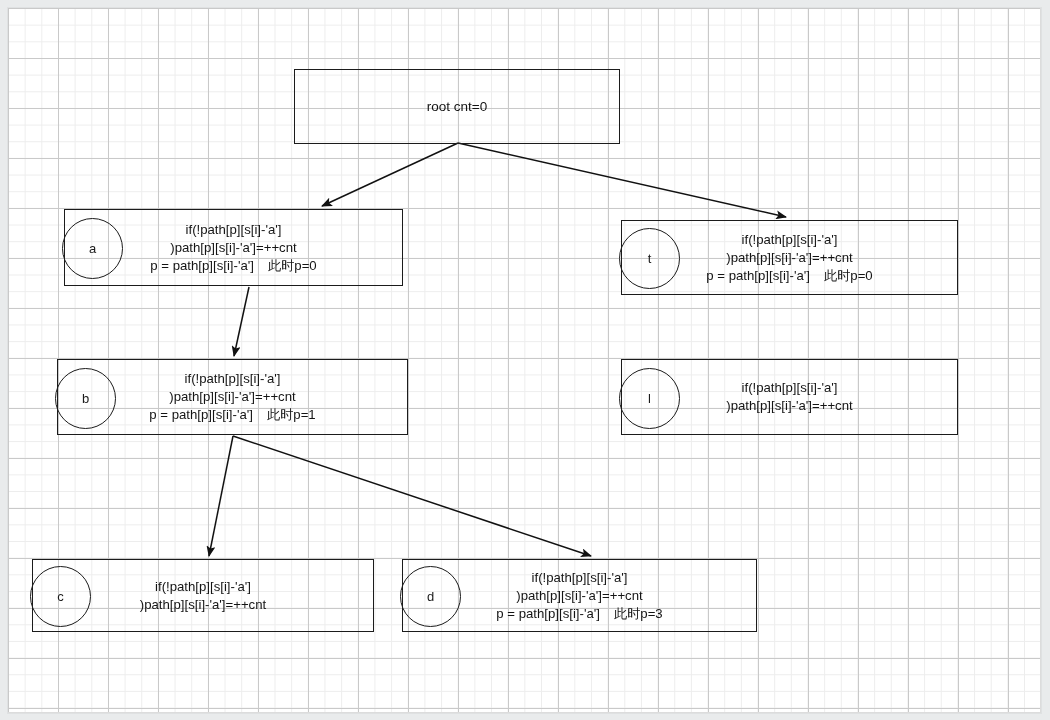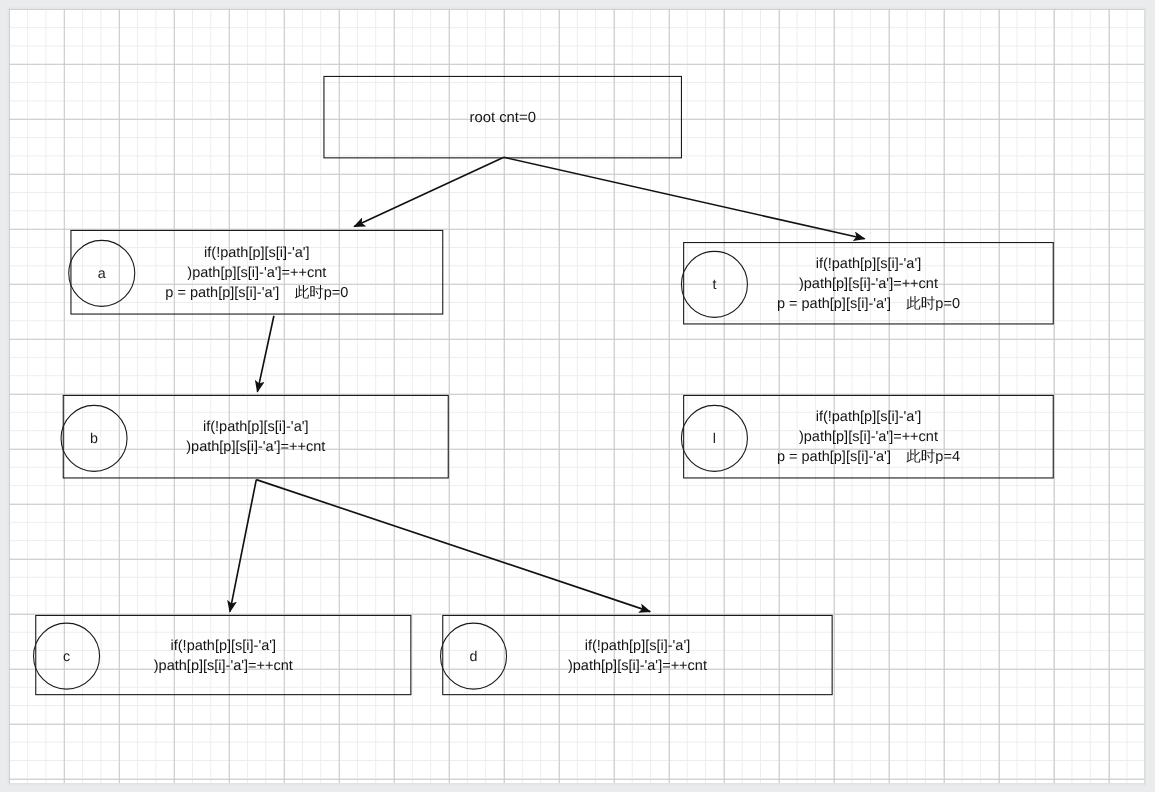--- a/index.html
+++ b/index.html
@@ -133,48 +133,49 @@
       </div>
     </div>
 
     <div class="node" style="left: 49px; top: 351px; width: 351px; height: 76px;">
       <div class="circle" style="width: 61px; height: 61px; left: -3px; top: 7.5px;">
         <span>b</span>
       </div>
       <div class="code">
         <span class="ln">if(!path[p][s[i]-'a']</span>
         <span class="ln">)path[p][s[i]-'a']=++cnt</span>
+        <span class="ln"><span>p = path[p][s[i]-'a']</span><span class="nowrap-gap"></span><span>此时p=1</span></span>
       </div>
     </div>
 
     <div class="node" style="left: 613px; top: 351px; width: 337px; height: 76px;">
       <div class="circle" style="width: 61px; height: 61px; left: -3px; top: 7.5px;">
         <span>l</span>
       </div>
       <div class="code">
         <span class="ln">if(!path[p][s[i]-'a']</span>
         <span class="ln">)path[p][s[i]-'a']=++cnt</span>
-        <span class="ln"><span>p = path[p][s[i]-'a']</span><span class="nowrap-gap"></span><span>此时p=4</span></span>
       </div>
     </div>
 
     <div class="node" style="left: 24px; top: 551px; width: 342px; height: 73px;">
       <div class="circle" style="width: 61px; height: 61px; left: -3px; top: 6px;">
         <span>c</span>
       </div>
       <div class="code">
         <span class="ln">if(!path[p][s[i]-'a']</span>
         <span class="ln">)path[p][s[i]-'a']=++cnt</span>
       </div>
     </div>
 
     <div class="node" style="left: 394px; top: 551px; width: 355px; height: 73px;">
       <div class="circle" style="width: 61px; height: 61px; left: -3px; top: 6px;">
         <span>d</span>
       </div>
       <div class="code">
         <span class="ln">if(!path[p][s[i]-'a']</span>
         <span class="ln">)path[p][s[i]-'a']=++cnt</span>
+        <span class="ln"><span>p = path[p][s[i]-'a']</span><span class="nowrap-gap"></span><span>此时p=3</span></span>
       </div>
     </div>
 
   </div>
 </div>
 
 </body></html>

